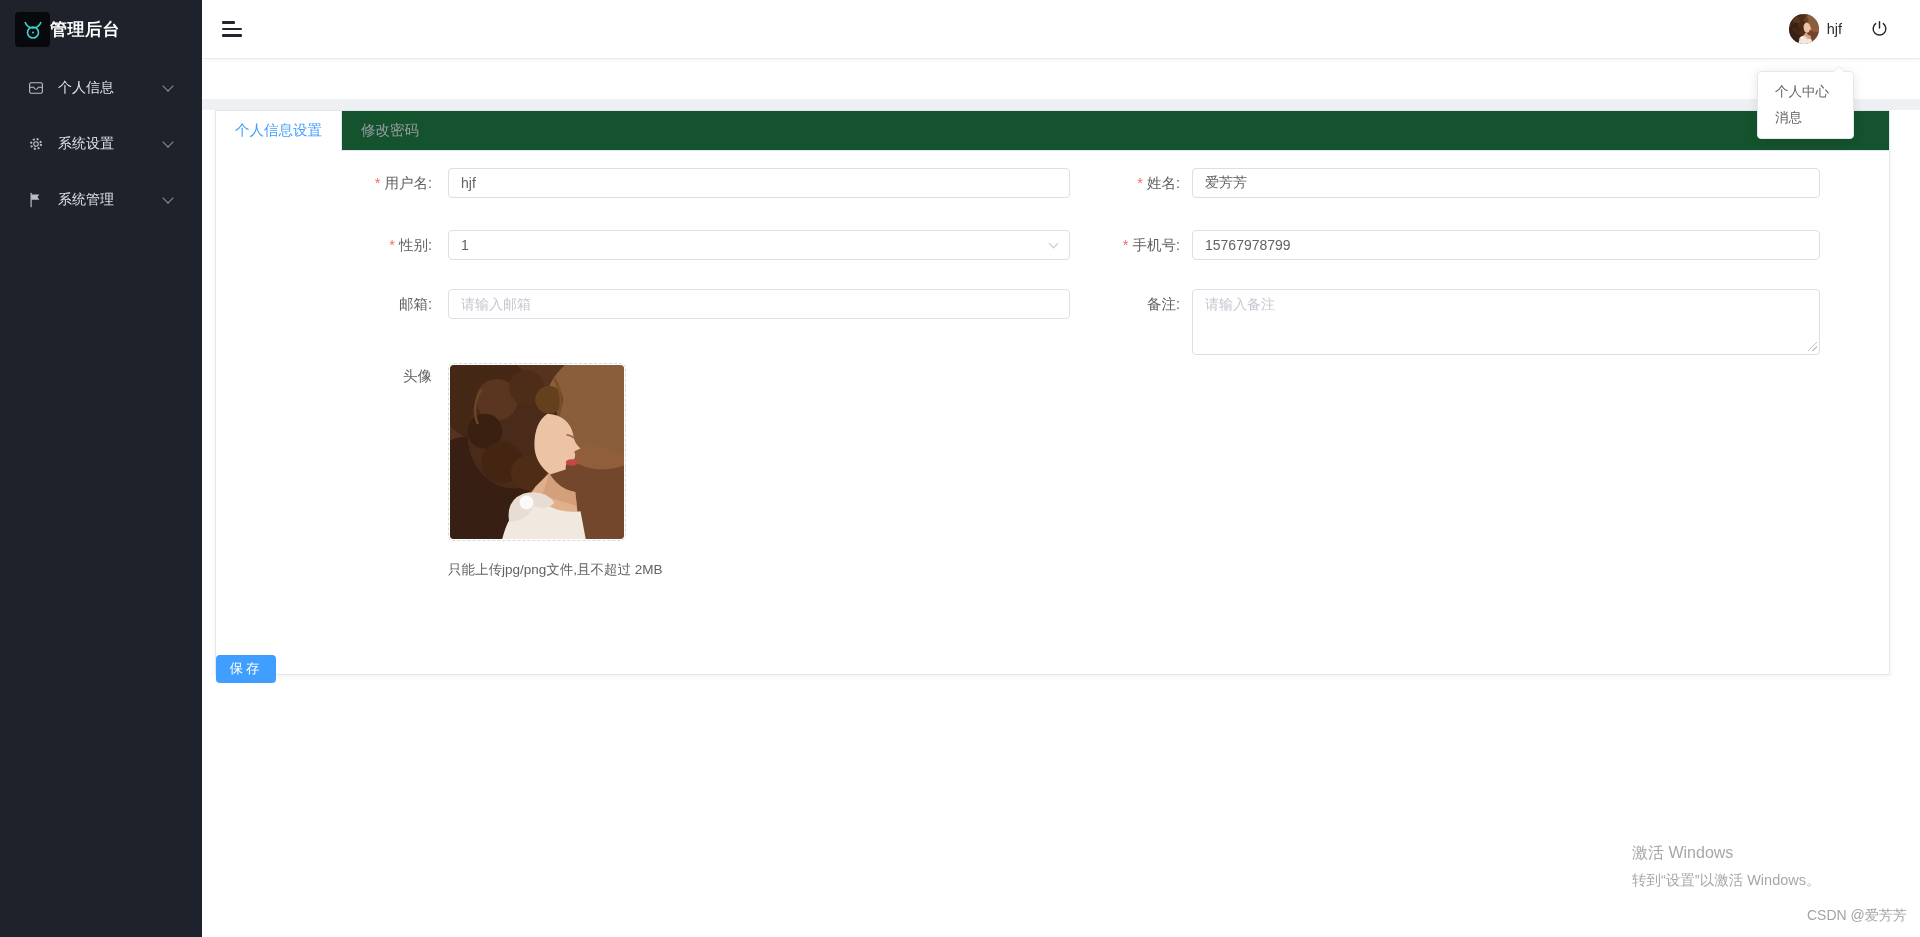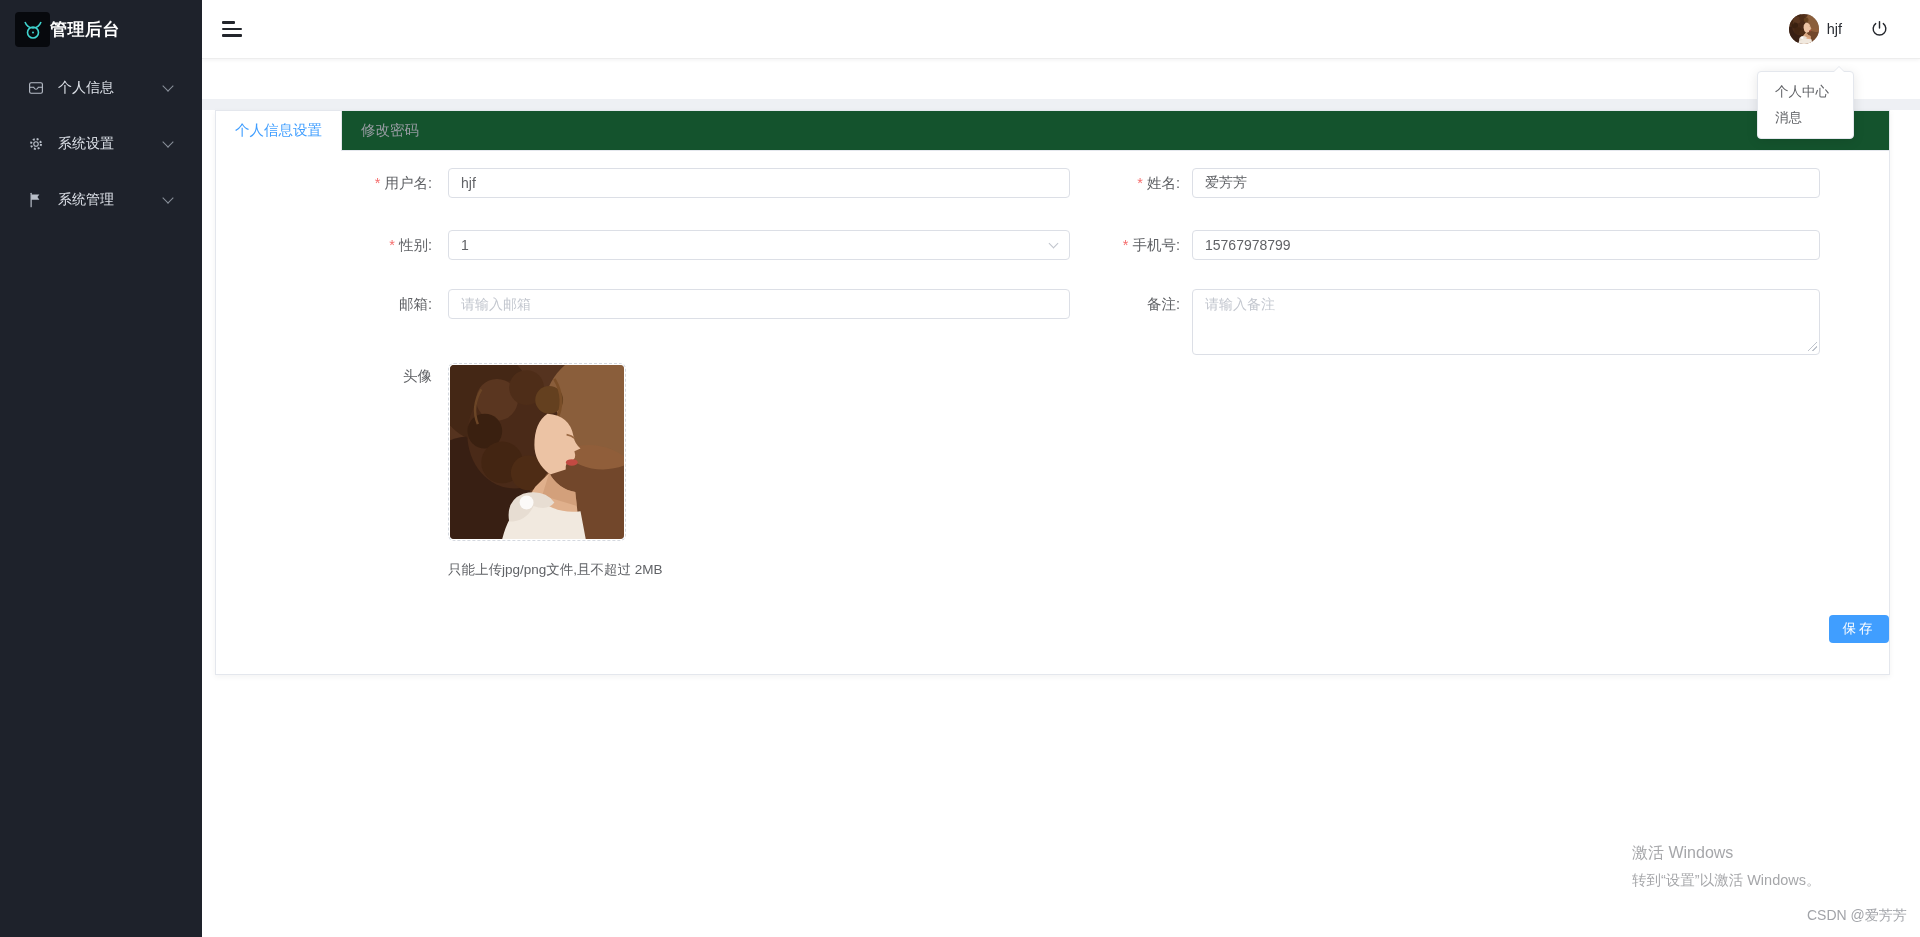--- a/index.html
+++ b/index.html
@@ -66,21 +66,21 @@
   .chev-g { position: absolute; right: 13px; top: 10px; width: 7px; height: 7px; border-right: 1.3px solid #c0c4cc; border-bottom: 1.3px solid #c0c4cc; transform: rotate(45deg); }
   .ta-wrap { position: relative; width: 628px; border-radius: 6px; }
   .ftextarea { width: 628px; height: 66px; border: 1px solid #dcdfe6; border-radius: 4px; padding: 6px 12px; font-size: 14px; color: #606266; resize: none; outline: none; font-family: inherit; display: block; }
   .grip { position: absolute; right: 3px; bottom: 4px; width: 10px; height: 10px; pointer-events: none;
     background: linear-gradient(135deg, transparent 0 50%, #bfc4cc 50% 58%, transparent 58% 72%, #bfc4cc 72% 80%, transparent 80%); }
   .avatar-row { display: flex; }
   .avatar-row .flabel { line-height: 18px; padding-top: 4px; }
   .upload-box { width: 178px; height: 178px; border: 1px dashed #d5d9e0; border-radius: 6px; overflow: hidden; cursor: pointer; background: #fff; padding: 1px; }
   .upload-box svg { width: 100%; height: 100%; display: block; border-radius: 4px; }
   .hint { margin-left: 232px; margin-top: 20px; font-size: 13.5px; color: #606266; }
-  .save-row { display: flex; justify-content: flex-end; margin-top: 36px; }
+  .save-row { display: flex; justify-content: flex-start; margin-top: 76px; }
   .save-btn { min-width: 60px; height: 28px; background: #409eff; color: #fff; border: none; border-radius: 4px; font-size: 13.5px; letter-spacing: 3px; cursor: pointer; padding: 0 12px; font-family: inherit; }
   
   .dropdown { position: absolute; left: 1555px; top: 71px; width: 97px; background: #fff; border: 1px solid #e4e7ed; border-radius: 4px; box-shadow: 0 2px 12px rgba(0,0,0,.1); z-index: 20; padding: 7px 0; }
   .dropdown::before { content: ""; position: absolute; top: -6px; right: 8px; border-left: 6px solid transparent; border-right: 6px solid transparent; border-bottom: 6px solid #e4e7ed; }
   .dropdown::after { content: ""; position: absolute; top: -5px; right: 8px; border-left: 6px solid transparent; border-right: 6px solid transparent; border-bottom: 6px solid #fff; }
   .dd-item { height: 26px; line-height: 26px; padding: 0 17px; font-size: 13.5px; color: #606266; cursor: pointer; }
   
   .wm-win { position: absolute; left: 1632px; top: 843px; color: rgba(110,112,116,.62); z-index: 30; }
   .wm-title { font-size: 16px; }
   .wm-sub { font-size: 14.5px; margin-top: 7px; }

